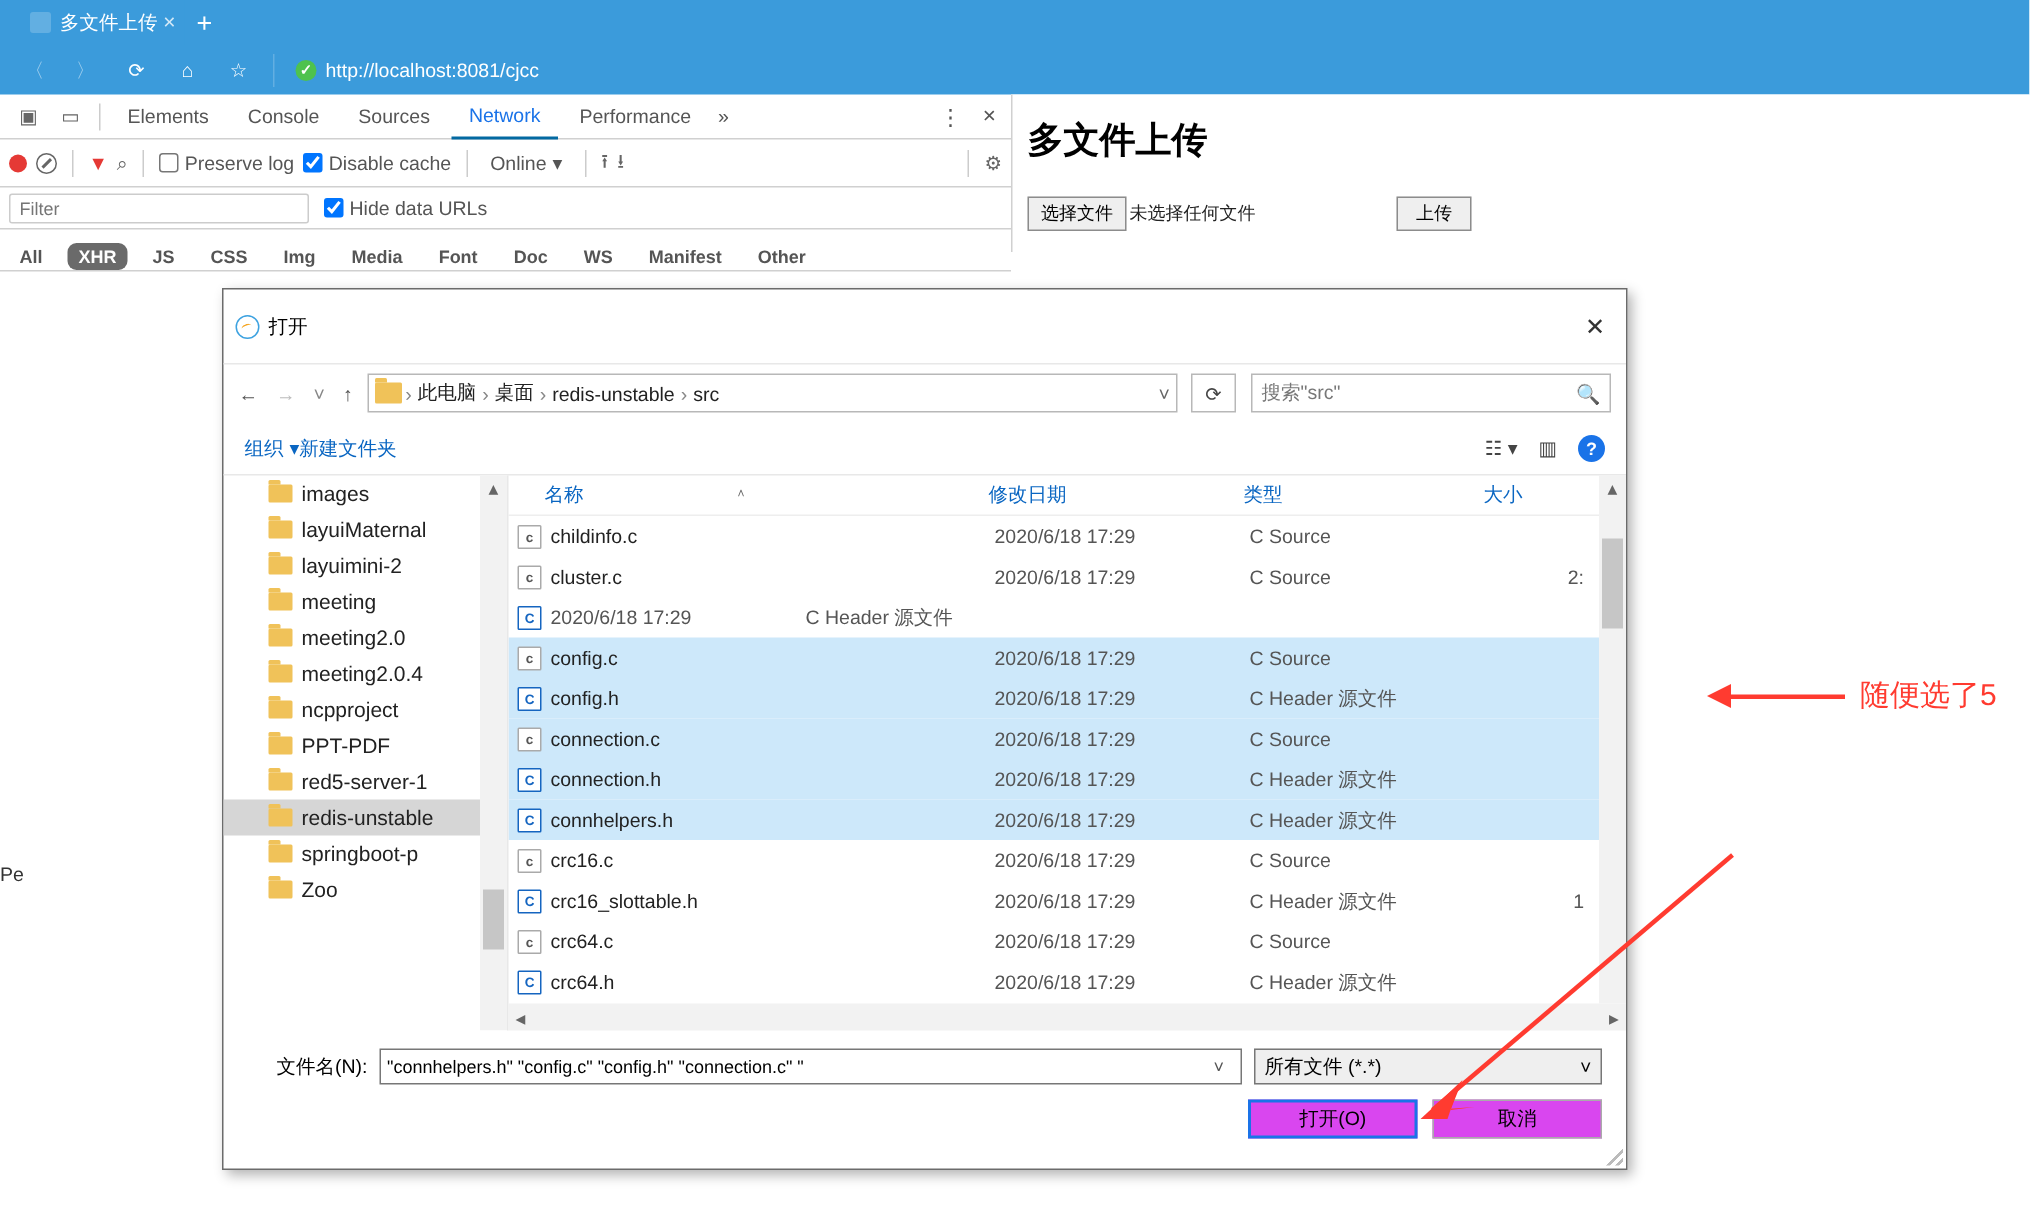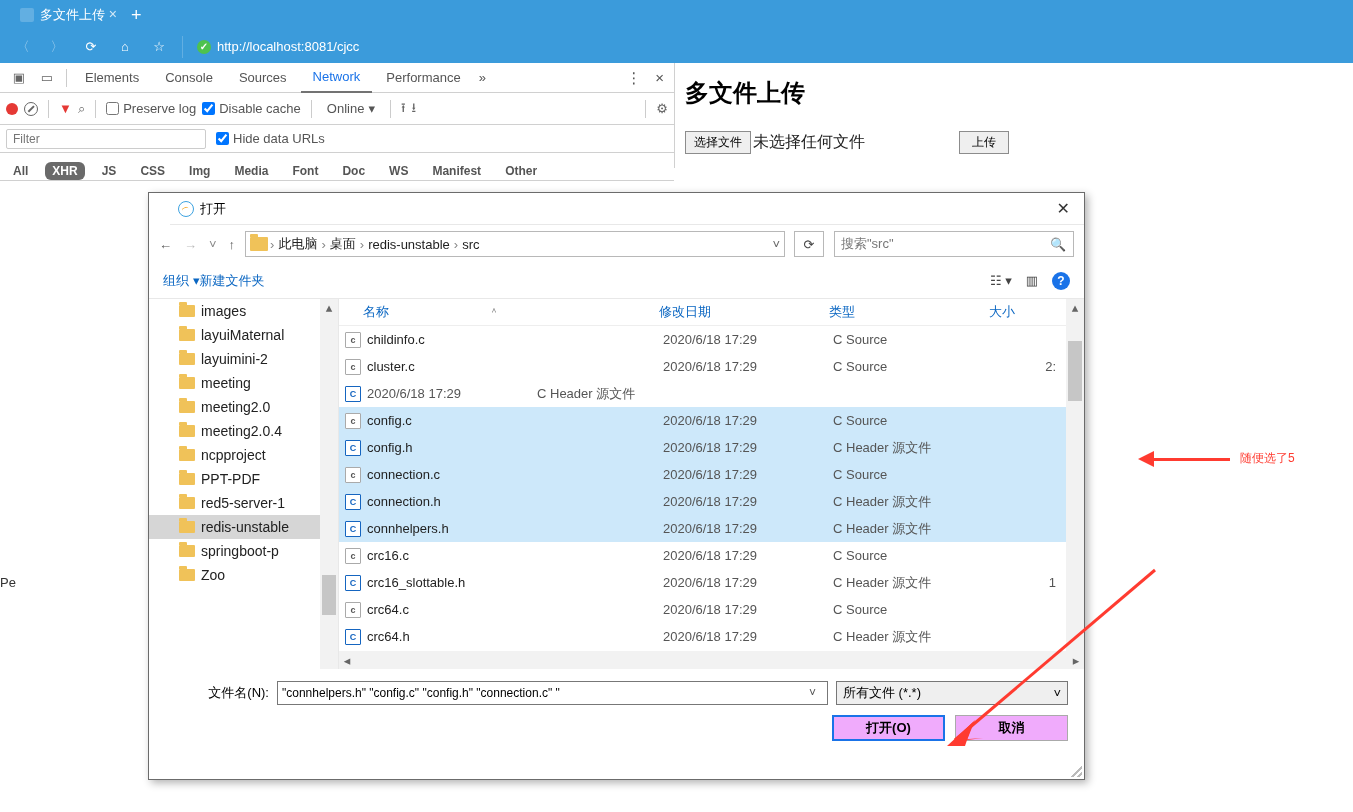--- a/index.html
+++ b/index.html
@@ -17,21 +17,21 @@
 .nav-btn.disabled { opacity:.5; cursor:default; }
 .addr-sep { width:1px; height:22px; background:#ffffff33; margin:0 4px; }
 .addr-bar { display:flex; align-items:center; gap:6px; margin-left:6px; }
 .lock-icon { width:14px; height:14px; border-radius:50%; background:#4ec24e; display:inline-flex; align-items:center; justify-content:center; color:#fff; font-size:10px; font-weight:bold; }
 
 
 .dt-tabs { height:30px; border-bottom:1px solid #d0d0d0; display:flex; align-items:center; padding:0 6px; gap:2px; }
 .dt-icon { width:26px; height:28px; display:flex; align-items:center; justify-content:center; color:#666; cursor:pointer; }
 .dt-sep { width:1px; height:18px; background:#ccc; margin:0 4px; }
 .dt-tab { padding:0 12px; height:30px; display:flex; align-items:center; color:#555; cursor:pointer; }
-.dt-tab.active { color:#1a73e8; border-bottom:2px solid #737373; }
+.dt-tab.active { color:#1a73e8; border-bottom:2px solid #0369a1; }
 .dt-more { margin-left:4px; color:#555; cursor:pointer; }
 .dt-close { margin-left:auto; display:flex; align-items:center; gap:6px; }
 .dt-close span { cursor:pointer; color:#555; font-size:15px; padding:0 4px; }
 
 .dt-tool { height:32px; border-bottom:1px solid #d0d0d0; display:flex; align-items:center; padding:0 6px; gap:6px; }
 .rec { width:12px; height:12px; border-radius:50%; background:#e53935; }
 .noent { width:14px; height:14px; border:1.5px solid #666; border-radius:50%; position:relative; }
 .noent::after { content:""; position:absolute; left:2px; top:5px; width:8px; height:1.5px; background:#666; transform:rotate(-45deg); }
 .funnel { color:#e53935; }
 .chk { display:flex; align-items:center; gap:4px; color:#555; }
@@ -45,28 +45,28 @@
 
 .dt-types { height:28px; border-bottom:1px solid #d0d0d0; display:flex; align-items:flex-end; padding:0 6px; gap:10px; color:#555; font-size:12px;font-weight:bold; }
 .type-chip { padding:2px 7px; border-radius:6px; cursor:pointer; }
 .type-chip.active { background:#6a6a6a; color:#fff; }
 
 
 .page-area { position:absolute; left:674px; top:63px; right:0; background:#fff; padding:14px 10px; border-left:1px solid #d0d0d0; }
 .page-head { font-size:24px; font-weight:bold; margin-bottom:22px; }
 .file-row { display:flex; align-items:center; gap:2px; }
 .file-btn { background:#efefef; border:1px solid #8c8c8c; padding:2px 8px; font-size:12px; cursor:pointer; }
-.no-file { font-size:16px; color:#222; }
+.no-file { font-size:12px; color:#222; }
 .uplbtn { border:1px solid #8c8c8c; background:#efefef; padding:2px 12px; margin-left:92px; font-size:12px; cursor:pointer; }
 
 .pe { position:absolute; left:0px; top:575px; font-size:13px; color:#333; }
 
 
 .dialog { position:absolute; left:148px; top:192px; width:937px; height:588px; background:#fff; border:1px solid #6b6b6b; box-shadow:3px 3px 8px rgba(0,0,0,.3); }
-.dlg-title { height:32px; display:flex; align-items:center; padding:0 8px; border-bottom:1px solid #e8e8e8;margin-left:21px; }
+.dlg-title { height:50px; display:flex; align-items:center; padding:0 8px; border-bottom:1px solid #e8e8e8; }
 .e-logo { width:16px; height:16px; border:1.5px solid #3da2e0; border-radius:50%; position:relative; margin-right:6px; }
 .e-logo::after { content:""; position:absolute; width:7px; height:4px; border-top:1.5px solid #f5a623; border-radius:50%; left:3px; top:5px; transform:rotate(-20deg); }
 .dlg-x { margin-left:auto; font-size:16px; color:#333; cursor:pointer; padding:2px 6px; }
 
 .dlg-crumb { height:38px; display:flex; align-items:center; padding:0 10px; gap:10px; }
 .crumb-nav { display:flex; gap:12px; align-items:center; color:#555; }
 .crumb-nav span { cursor:pointer; }
 .crumb-box { flex:1; height:26px; border:1px solid #b8b8b8; display:flex; align-items:center; padding:0 4px; gap:2px; background:#fff; }
 .folder-glyph { width:18px; height:14px; background:#f0c259; border-radius:1px; position:relative; }
 .folder-glyph::before { content:""; position:absolute; top:-3px; left:0; width:8px; height:3px; background:#f0c259; border-radius:1px 1px 0 0; }
@@ -108,38 +108,38 @@
 .fname { width:296px; color:#222; }
 .fdate { width:170px; color:#555; }
 .ftype { width:160px; color:#555; }
 .fsize { flex:1; color:#555; text-align:right; padding-right:28px; }
 .hscroll { height:18px; background:#f2f2f2; display:flex; align-items:center; }
 .hscroll .hsa { width:16px; text-align:center; color:#666; cursor:pointer; }
 .hscroll .hst { flex:1; }
 .file-vscroll { position:absolute; right:0; top:0; width:18px; height:calc(100% - 18px); background:#f2f2f2; }
 .file-vscroll .scroll-thumb { margin-top:26px; height:60px; }
 
-.dlg-bottom { padding:12px 16px 10px;margin-left:24px; }
+.dlg-bottom { padding:12px 16px 10px; }
 .fn-row { display:flex; align-items:center; gap:8px; margin-bottom:10px; }
 .fn-label { width:80px; text-align:right; }
 .fn-input { flex:1; height:24px; border:1px solid #777; padding:0 4px; font-size:12px; display:flex; align-items:center; justify-content:space-between; }
 .fn-drop { width:14px; color:#555; cursor:pointer; }
 .ft-sel { width:232px; height:24px; border:1px solid #777; background:#efefef; display:flex; align-items:center; padding:0 6px; justify-content:space-between; cursor:pointer; }
 .btn-row { display:flex; justify-content:flex-end; gap:10px; padding-right:0; }
-.btn { width:113px; height:26px; border:1px solid #aaa; background:#f0abfc; cursor:pointer; display:flex; align-items:center; justify-content:center;font-weight:bold; }
+.btn { width:113px; height:26px; border:1px solid #aaa; background:#d946ef; cursor:pointer; display:flex; align-items:center; justify-content:center; }
 .btn.primary { border:2px solid #1a73e8; }
 .resize-grip { position:absolute; right:2px; bottom:2px; width:14px; height:14px; background:
   linear-gradient(135deg,transparent 60%,#bbb 60%,#bbb 70%,transparent 70%,transparent 80%,#bbb 80%,#bbb 90%,transparent 90%); }
 
 
 .anno-arrow1 { position:absolute; left:1130px; top:450px; display:flex; align-items:center; gap:10px; }
 .arrow-red { width:100px; height:14px; position:relative; }
 .arrow-red::before { content:""; position:absolute; top:6px; left:12px; right:0; height:3px; background:#ff3b30; }
 .arrow-red::after { content:""; position:absolute; left:0; top:-1px; border:8px solid transparent; border-right:16px solid #ff3b30; }
-.anno-text { color:#ff3b30; font-size:12px; }
+.anno-text { color:#ff3b30; font-size:20px; }
 .anno-arrow2 { position:absolute; left:935px; top:560px; width:230px; height:190px; }
 .anno-arrow2 svg { width:100%; height:100%; }
 </style>
 </head>
 <body>
 
 <div class="chrome-top">
   <div class="tab-row">
     <div class="tab">
       <span class="page-icon"></span>

